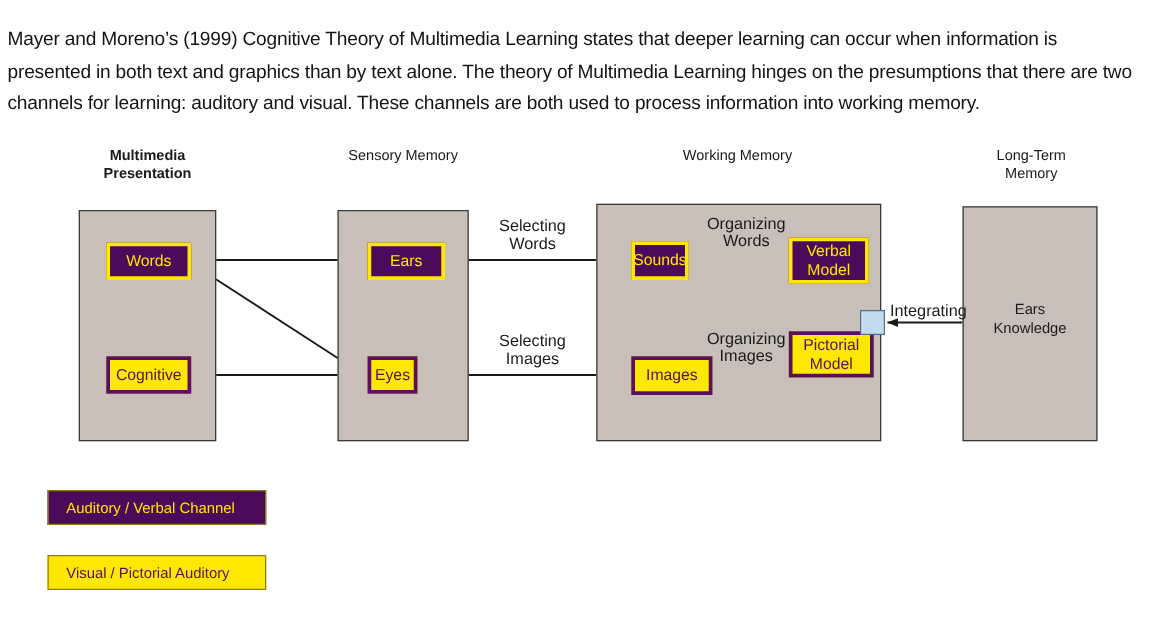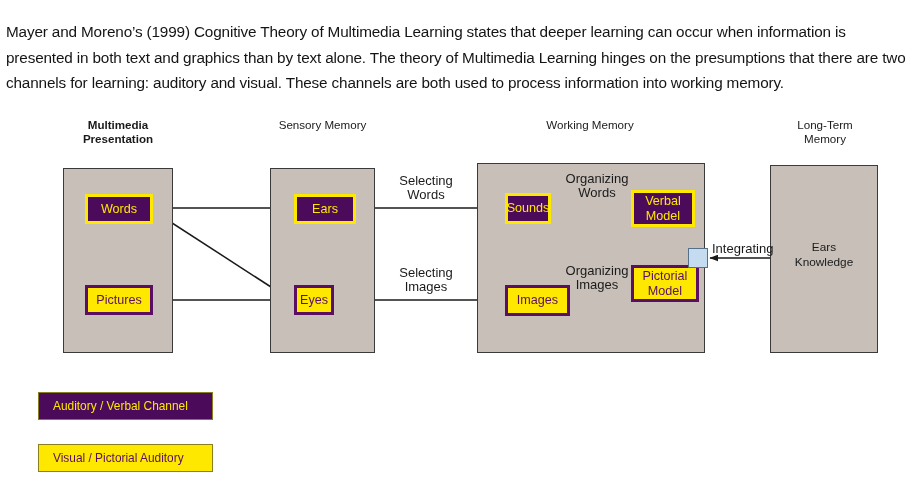--- a/index.html
+++ b/index.html
@@ -193,21 +193,21 @@
   <div class="panel-title" style="left:505px; top:8px; width:170px;">Working Memory</div>
   <div class="panel-title" style="left:770px; top:8px; width:110px;">Long-Term
 Memory</div>
 
   <div class="panel" style="left:63px; top:58px; width:110px; height:185px;"></div>
   <div class="panel" style="left:270px; top:58px; width:105px; height:185px;"></div>
   <div class="panel" style="left:477px; top:53px; width:228px; height:190px;"></div>
   <div class="panel" style="left:770px; top:55px; width:108px; height:188px;"></div>
 
   <div class="cbox auditory" style="left:85px; top:84px; width:68px; height:30px;">Words</div>
-  <div class="cbox visual" style="left:85px; top:175px; width:68px; height:30px;">Pictures</div>
+  <div class="cbox visual" style="left:85px; top:175px; width:68px; height:30px;">Cognitive</div>
 
   <div class="cbox auditory" style="left:294px; top:84px; width:62px; height:30px;">Ears</div>
   <div class="cbox visual" style="left:294px; top:175px; width:40px; height:30px;">Eyes</div>
 
   <div class="cbox auditory" style="left:505px; top:83px; width:46px; height:31px;">Sounds</div>
   <div class="cbox visual" style="left:505px; top:175px; width:65px; height:31px;">Images</div>
 
   <div class="cbox auditory" style="left:631px; top:80px; width:64px; height:37px;">Verbal
 Model</div>
   <div class="cbox visual" style="left:631px; top:155px; width:68px; height:37px;">Pictorial

